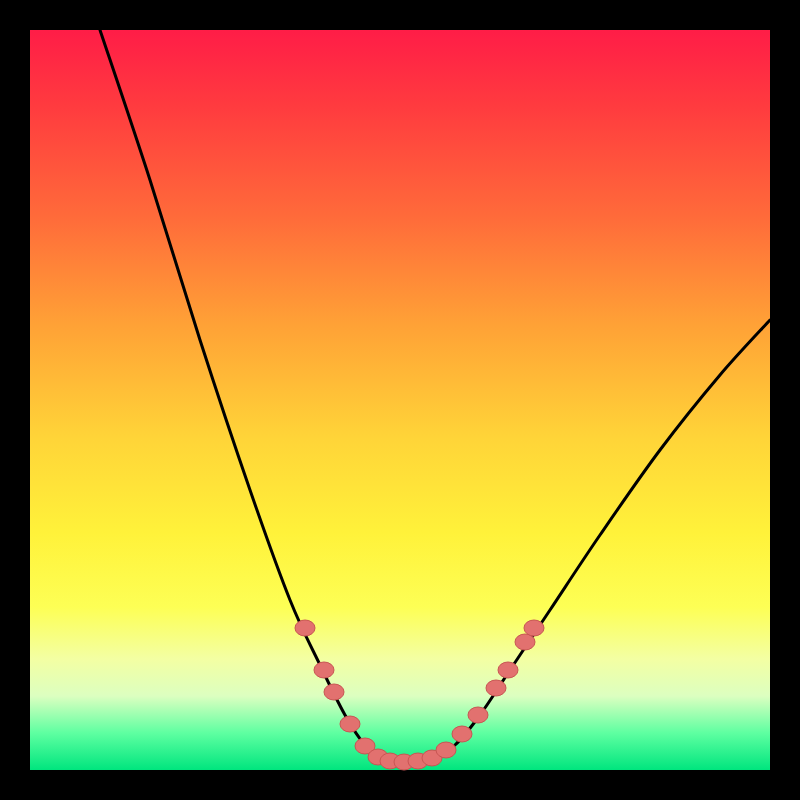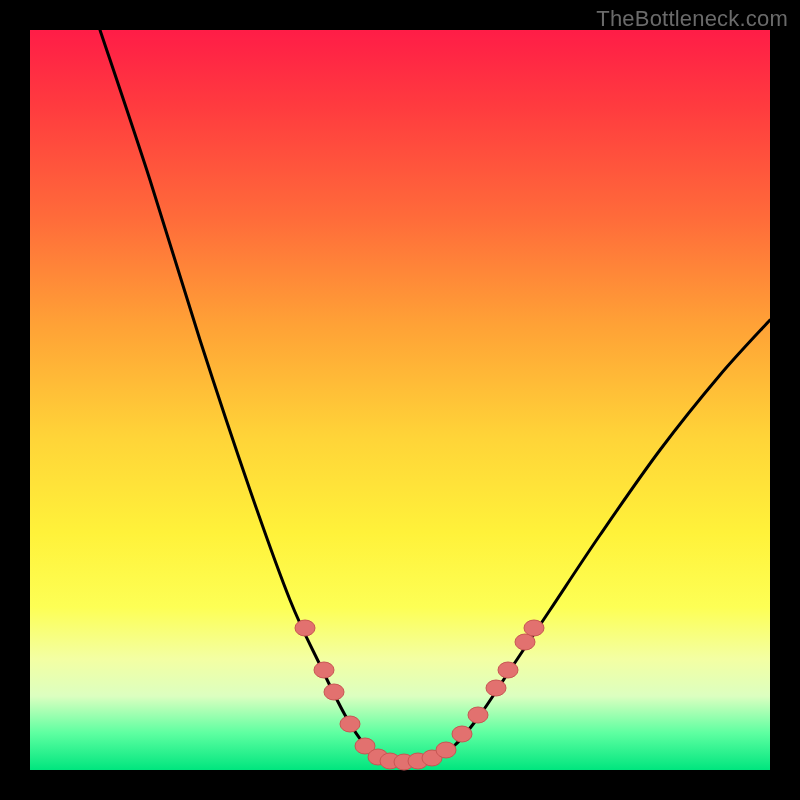--- a/index.html
+++ b/index.html
@@ -80,14 +80,13 @@
         <ellipse cx="416" cy="720" rx="10" ry="8" fill="#e2716f" stroke="#c85553" stroke-width="1"></ellipse>
         <ellipse cx="432" cy="704" rx="10" ry="8" fill="#e2716f" stroke="#c85553" stroke-width="1"></ellipse>
         <ellipse cx="448" cy="685" rx="10" ry="8" fill="#e2716f" stroke="#c85553" stroke-width="1"></ellipse>
         <ellipse cx="466" cy="658" rx="10" ry="8" fill="#e2716f" stroke="#c85553" stroke-width="1"></ellipse>
         <ellipse cx="478" cy="640" rx="10" ry="8" fill="#e2716f" stroke="#c85553" stroke-width="1"></ellipse>
         <ellipse cx="495" cy="612" rx="10" ry="8" fill="#e2716f" stroke="#c85553" stroke-width="1"></ellipse>
         <ellipse cx="504" cy="598" rx="10" ry="8" fill="#e2716f" stroke="#c85553" stroke-width="1"></ellipse>
       </g>
   </svg>
 
-  <div class="watermark">TheBottleneck.com</div>
 </div>
 
 </body></html>

